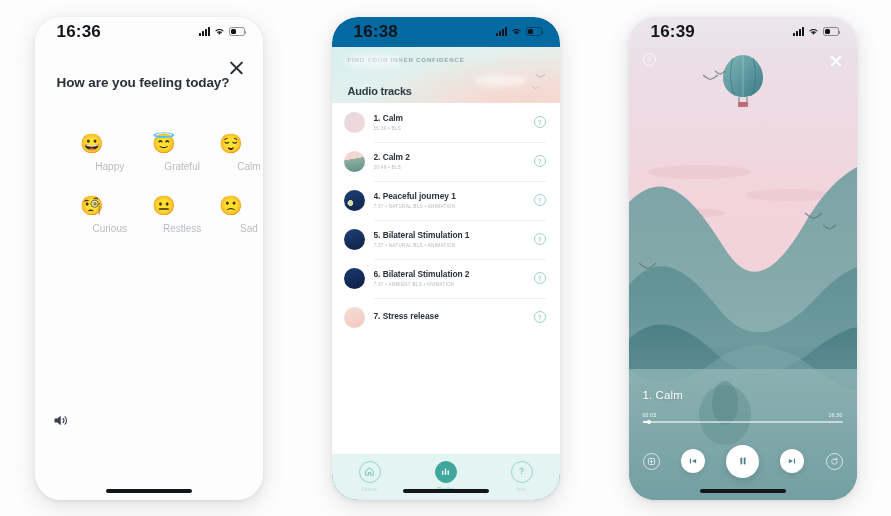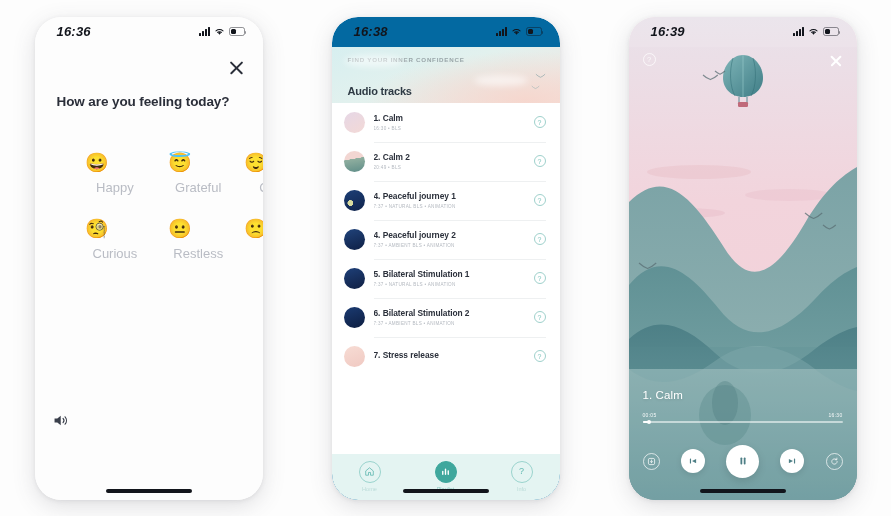--- a/index.html
+++ b/index.html
@@ -24,21 +24,21 @@
   }
   .screen { position: absolute; inset: 0; border-radius: 26px; overflow: hidden; display: flex; flex-direction: column; }
 
   
   .statusbar {
     height: 30px; flex: 0 0 30px;
     display: flex; align-items: center; justify-content: space-between;
     padding: 0 18px 0 22px;
     position: relative; z-index: 8;
   }
-  .st-time { font-size: 13px; font-weight: bold; letter-spacing: .2px; font-style: italic; }
+  .st-time { font-size: 17px; font-weight: bold; letter-spacing: .2px; }
   .st-right { display: flex; align-items: center; gap: 4px; }
   .sig { display: flex; align-items: flex-end; gap: 1px; height: 9px; }
   .sig i { width: 2px; border-radius: .5px; display: block; }
   .sig i:nth-child(1){ height: 3px; } .sig i:nth-child(2){ height: 5px; }
   .sig i:nth-child(3){ height: 7px; } .sig i:nth-child(4){ height: 9px; }
   .batt { width: 16px; height: 8.5px; border-radius: 2.5px; position: relative; padding: 1px; }
   .batt::after { content:""; position:absolute; right:-2.5px; top:2.5px; width:1.5px; height:3.5px; border-radius:0 1px 1px 0; }
   .batt b { display:block; height:100%; width:45%; border-radius:1.5px; }
   .dark .st-time { color:#12151c; } .dark .sig i { background:#12151c; }
   .dark .batt { border:1px solid rgba(18,21,28,.45); } .dark .batt::after { background:rgba(18,21,28,.45); }
@@ -46,25 +46,25 @@
 
   
   .home-ind { position:absolute; bottom:7px; left:50%; transform:translateX(-50%); width:86px; height:4px; border-radius:3px; background:#12151c; z-index:20; }
 
   
   .mood-screen { background:#fdfdfd; }
   .mood-body { flex:1; position:relative; padding:0 22px; }
   .close-x { position:absolute; top:12px; right:18px; width:17px; height:17px; cursor:pointer; }
   .close-x::before, .close-x::after { content:""; position:absolute; top:50%; left:0; width:100%; height:1.7px; background:#2b2f3a; border-radius:2px; }
   .close-x::before { transform:rotate(45deg); } .close-x::after { transform:rotate(-45deg); }
-  .mood-title { margin-top:47px; font-size:13.5px; font-weight:bold; color:#2b2f3a; letter-spacing:-.1px; }
+  .mood-title { margin-top:28px; font-size:13.5px; font-weight:bold; color:#2b2f3a; letter-spacing:-.1px; }
   .mood-grid { margin-top:42px; display:grid; grid-template-columns:repeat(3,1fr); row-gap:22px; }
   .mood-cell { display:flex; flex-direction:column; align-items:center; cursor:pointer; }
   .mood-emoji { font-size:19px; line-height:24px; }
-  .mood-label { margin-top:5px; font-size:13px; color:#b9bcc4;margin-left:36px; }
+  .mood-label { margin-top:5px; font-size:10px; color:#b9bcc4;margin-left:36px; }
   .speaker { position:absolute; left:18px; bottom:72px; width:17px; height:15px; cursor:pointer; }
 
   
   .list-screen { background:#0369a1; }
   .list-hero {
     flex:0 0 56px; position:relative; overflow:hidden;
     background:
       radial-gradient(120% 150% at 85% 95%, rgba(246,214,205,.95) 0%, rgba(246,214,205,0) 58%),
       linear-gradient(160deg,#d7eff0 0%, #e2f1ee 45%, #f3e5e0 100%);
     padding:9px 16px 0;
@@ -242,28 +242,20 @@
 
         <div class="track-row">
           <div class="thumb" style="background:radial-gradient(circle at 30% 62%, #d9dca0 0 14%, rgba(217,220,160,0) 15%), linear-gradient(160deg,#1d3f77,#10234b);"></div>
           <div class="tmeta">
             <div class="tname">4. Peaceful journey 1</div>
             <div class="tsub">7:37 • NATURAL BLS • ANIMATION</div>
           </div>
           <div class="qmark">?</div>
         </div>
 
-        <div class="track-row">
-          <div class="thumb" style="background:linear-gradient(160deg,#21447c,#0e1f44);"></div>
-          <div class="tmeta">
-            <div class="tname">4. Peaceful journey 2</div>
-            <div class="tsub">7:37 • AMBIENT BLS • ANIMATION</div>
-          </div>
-          <div class="qmark">?</div>
-        </div>
 
         <div class="track-row">
           <div class="thumb" style="background:linear-gradient(160deg,#1e4079,#101f42);"></div>
           <div class="tmeta">
             <div class="tname">5. Bilateral Stimulation 1</div>
             <div class="tsub">7:37 • NATURAL BLS • ANIMATION</div>
           </div>
           <div class="qmark">?</div>
         </div>
 

